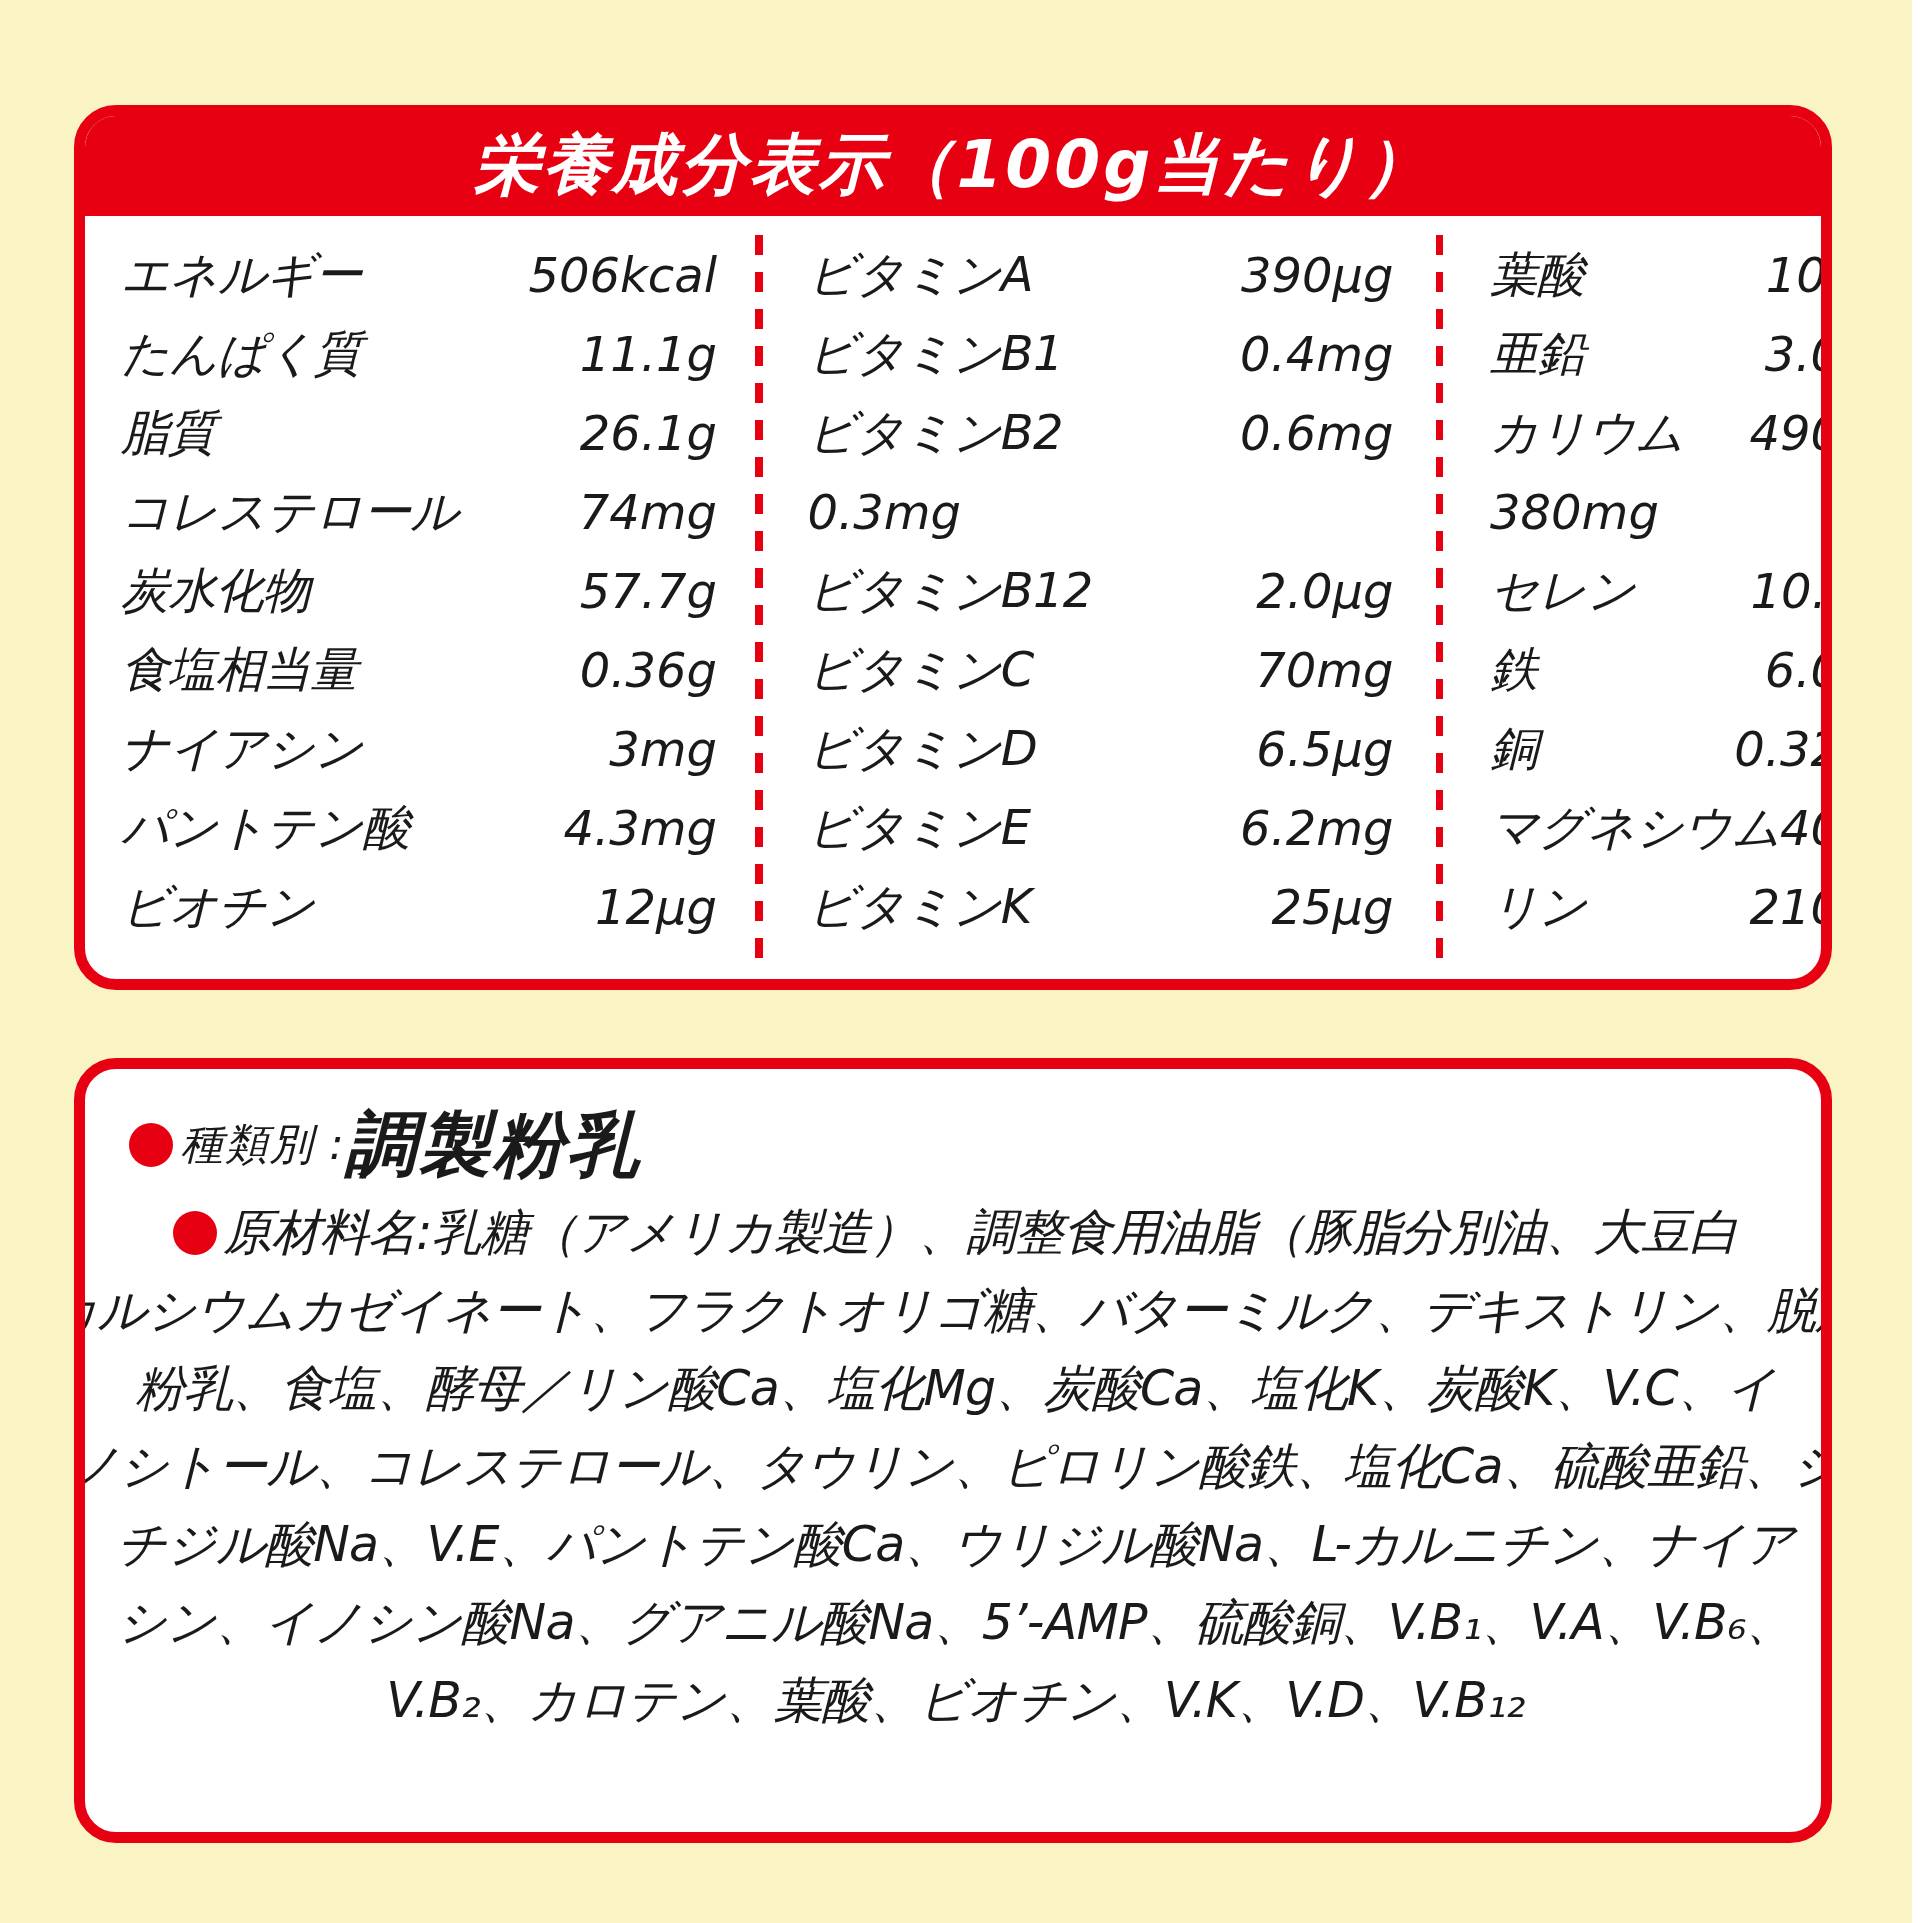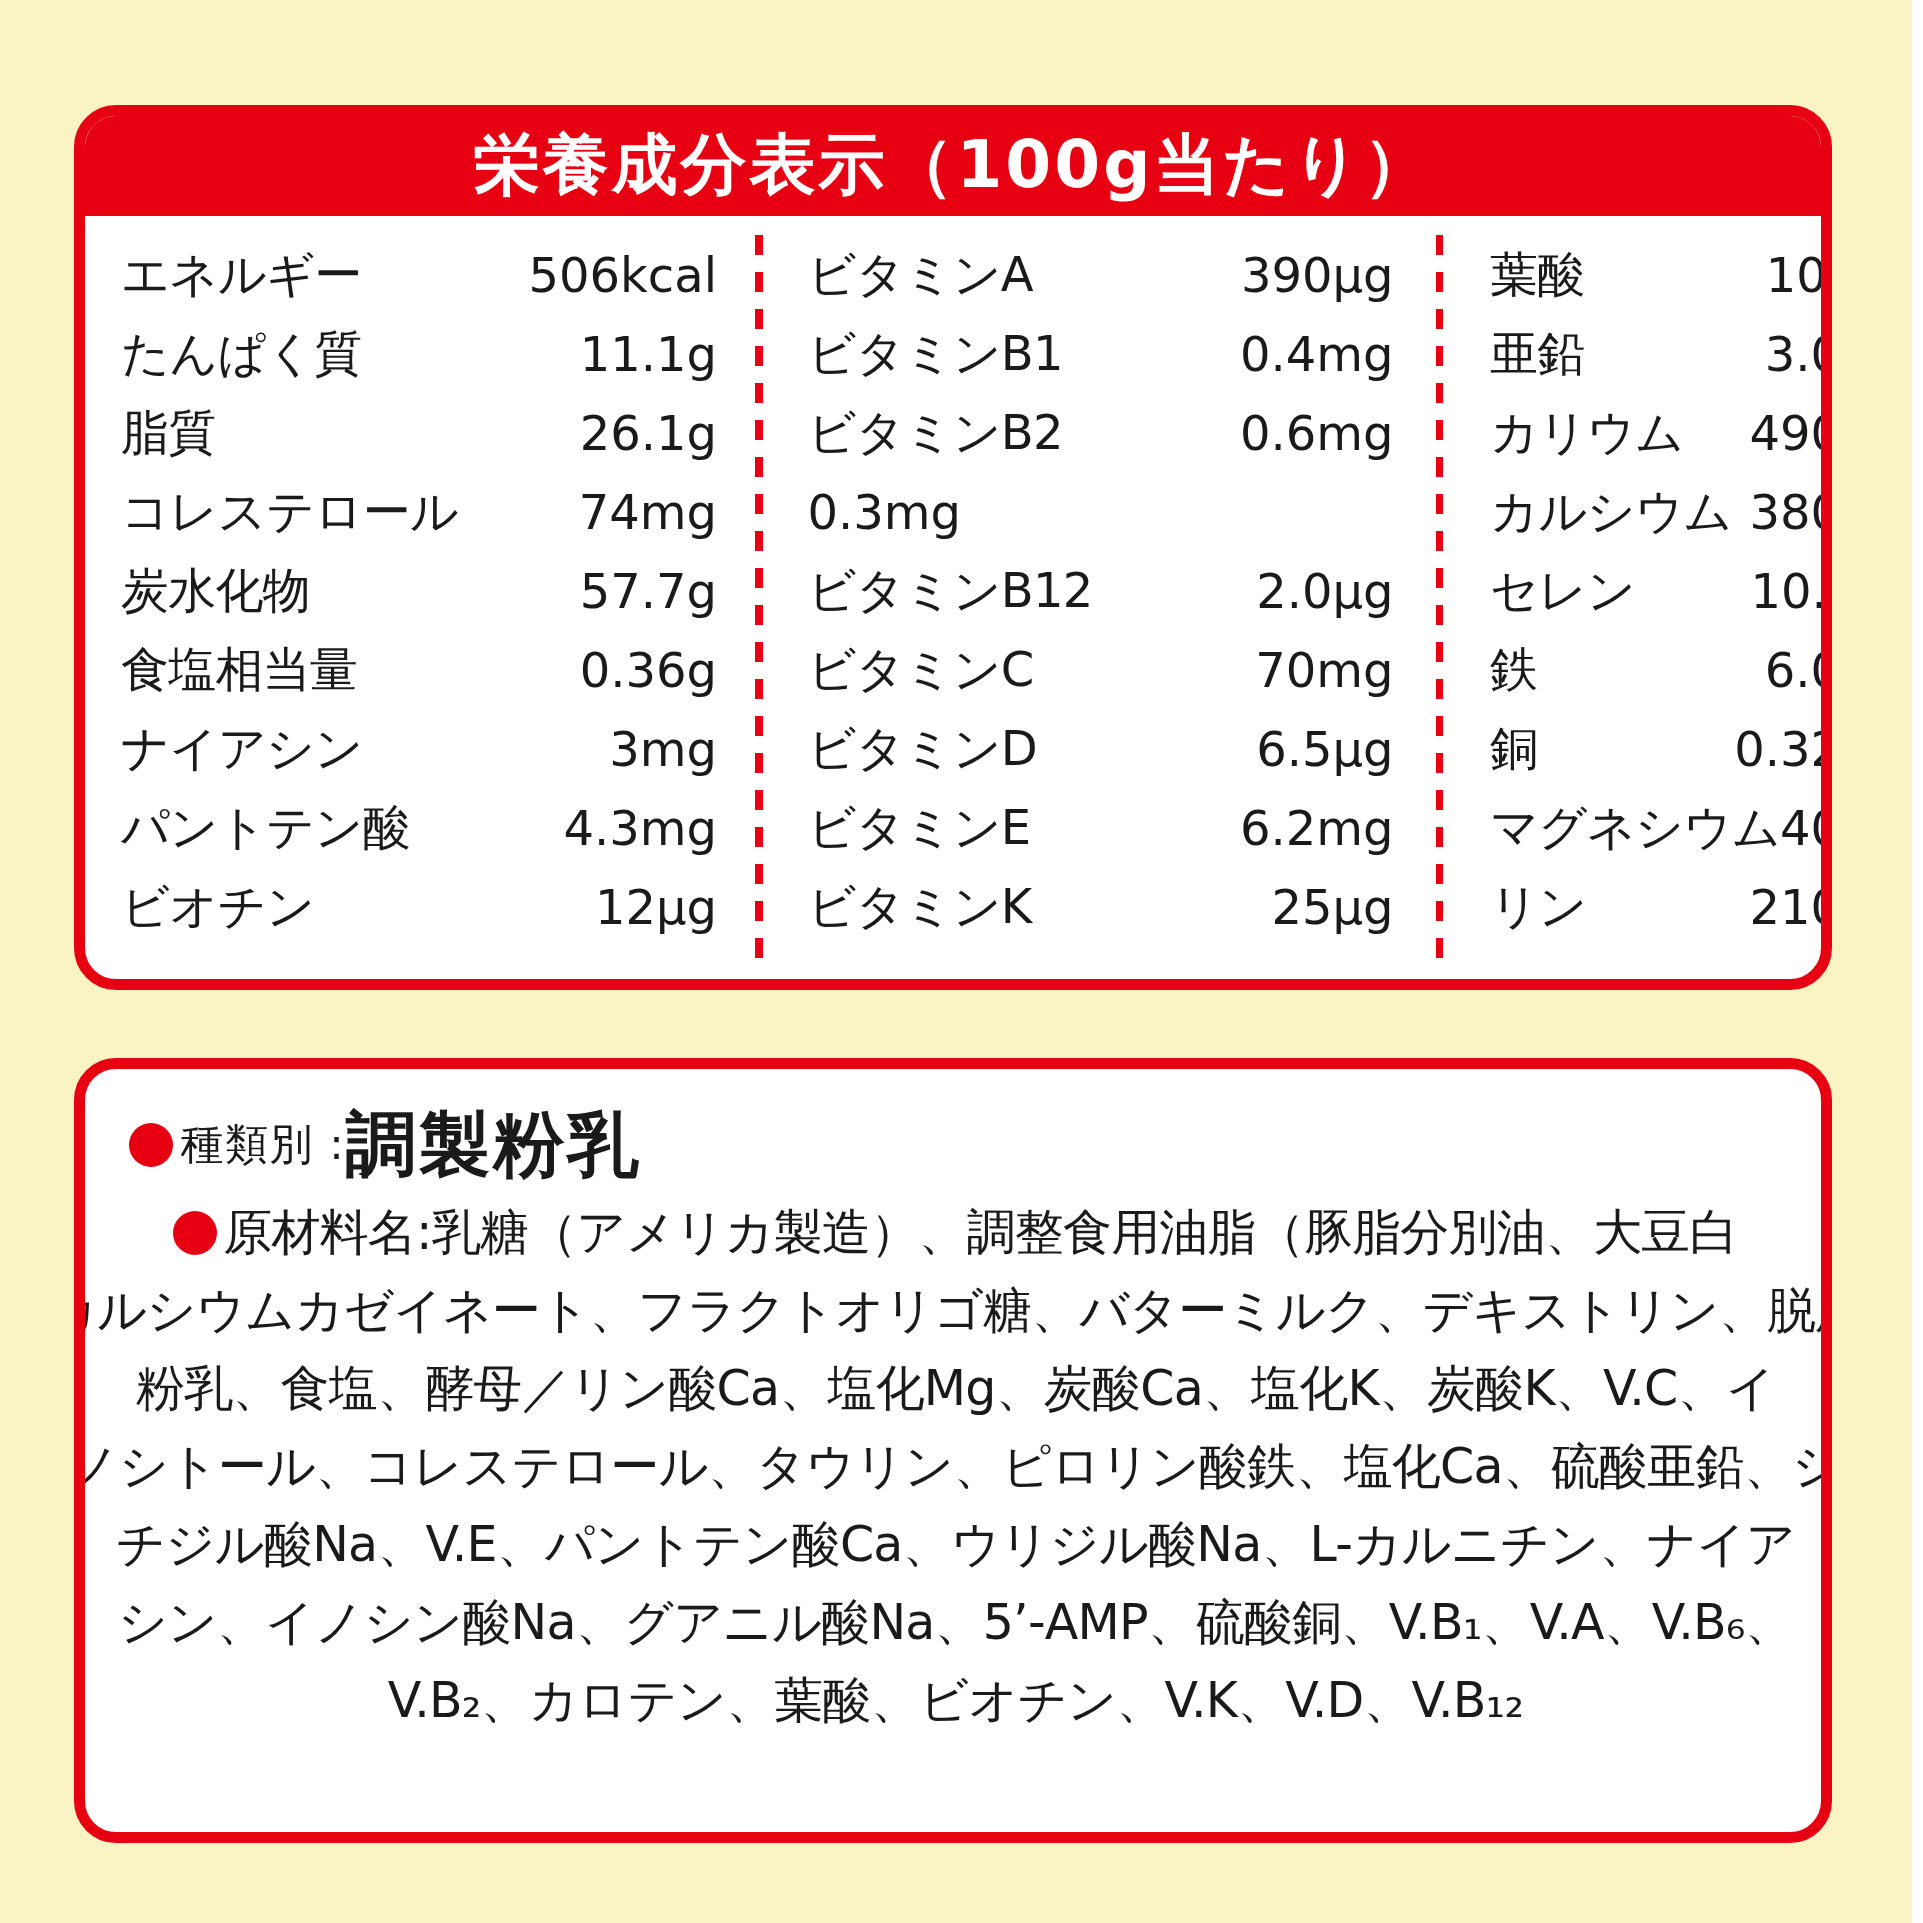--- a/index.html
+++ b/index.html
@@ -3,20 +3,21 @@
 <meta charset="utf-8">
 <style>
   html,body{margin:0;padding:0;}
   .canvas{
     position:relative;
     width:1912px;height:1924px;
     background:#FAF3C4;
     overflow:hidden;
     font-family:"DejaVu Sans",sans-serif;
     color:#1A1A1A;
+    font-style:italic;
   }
   .panel{
     position:absolute;
     left:74px;
     width:1758px;
     box-sizing:border-box;
     background:#FFFFFF;
     border:11.3px solid #E60012;
     border-radius:42px;
     overflow:hidden;
@@ -180,21 +181,20 @@
           </div>
           <div class="nrow">
             <span class="nlabel">亜鉛</span>
             <span class="nvalue">3.0mg</span>
           </div>
           <div class="nrow">
             <span class="nlabel">カリウム</span>
             <span class="nvalue">490mg</span>
           </div>
           <div class="nrow">
-            <span class="nlabel">カルシウム</span>
             <span class="nvalue">380mg</span>
           </div>
           <div class="nrow">
             <span class="nlabel">セレン</span>
             <span class="nvalue">10.4μg</span>
           </div>
           <div class="nrow">
             <span class="nlabel">鉄</span>
             <span class="nvalue">6.0mg</span>
           </div>

